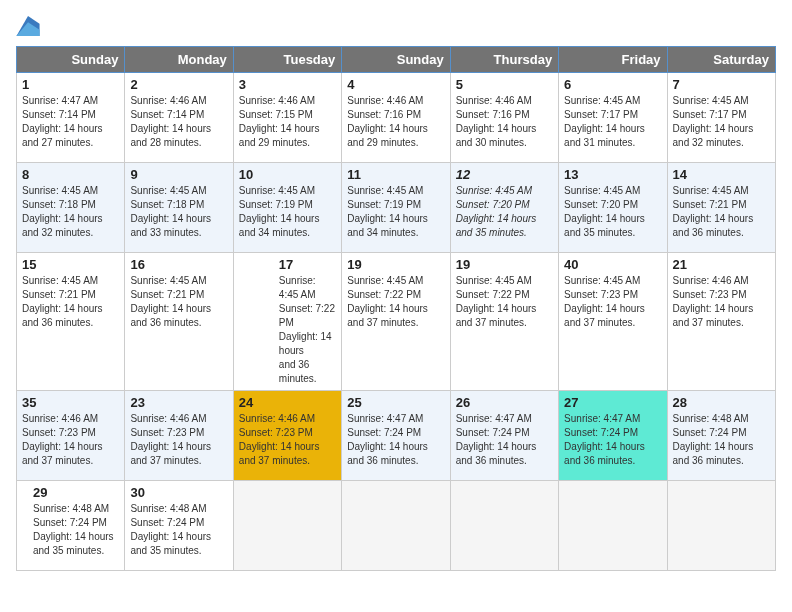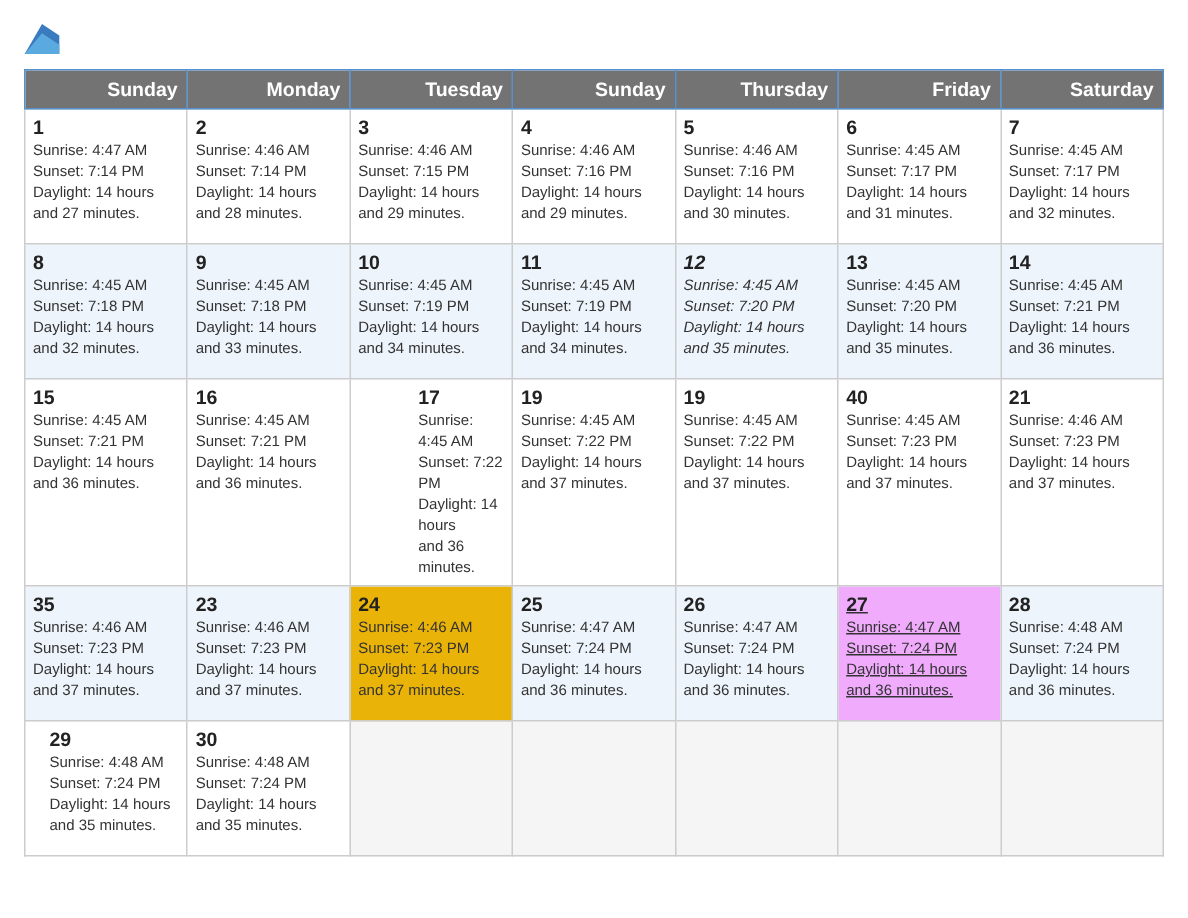--- a/index.html
+++ b/index.html
@@ -232,21 +232,21 @@
 <div class="day-info">Sunrise: 4:46 AM<br>Sunset: 7:23 PM<br>Daylight: 14 hours<br>and 37 minutes.</div>
         </td>
         <td style="background: rgb(238, 244, 251);">
           <span class="day-number">25</span>
 <div class="day-info">Sunrise: 4:47 AM<br>Sunset: 7:24 PM<br>Daylight: 14 hours<br>and 36 minutes.</div>
         </td>
         <td style="background: rgb(238, 244, 251);">
           <span class="day-number">26</span>
 <div class="day-info">Sunrise: 4:47 AM<br>Sunset: 7:24 PM<br>Daylight: 14 hours<br>and 36 minutes.</div>
         </td>
-        <td style="background: #f0abfc; text-decoration: underline;">
+        <td style="background: #5eead4;">
           <span class="day-number">27</span>
 <div class="day-info">Sunrise: 4:47 AM<br>Sunset: 7:24 PM<br>Daylight: 14 hours<br>and 36 minutes.</div>
         </td>
         <td style="background: rgb(238, 244, 251);">
           <span class="day-number">28</span>
 <div class="day-info">Sunrise: 4:48 AM<br>Sunset: 7:24 PM<br>Daylight: 14 hours<br>and 36 minutes.</div>
         </td>
       </tr>
       <tr>
         <td style="background: rgb(255, 255, 255); padding-left: 16px;">

